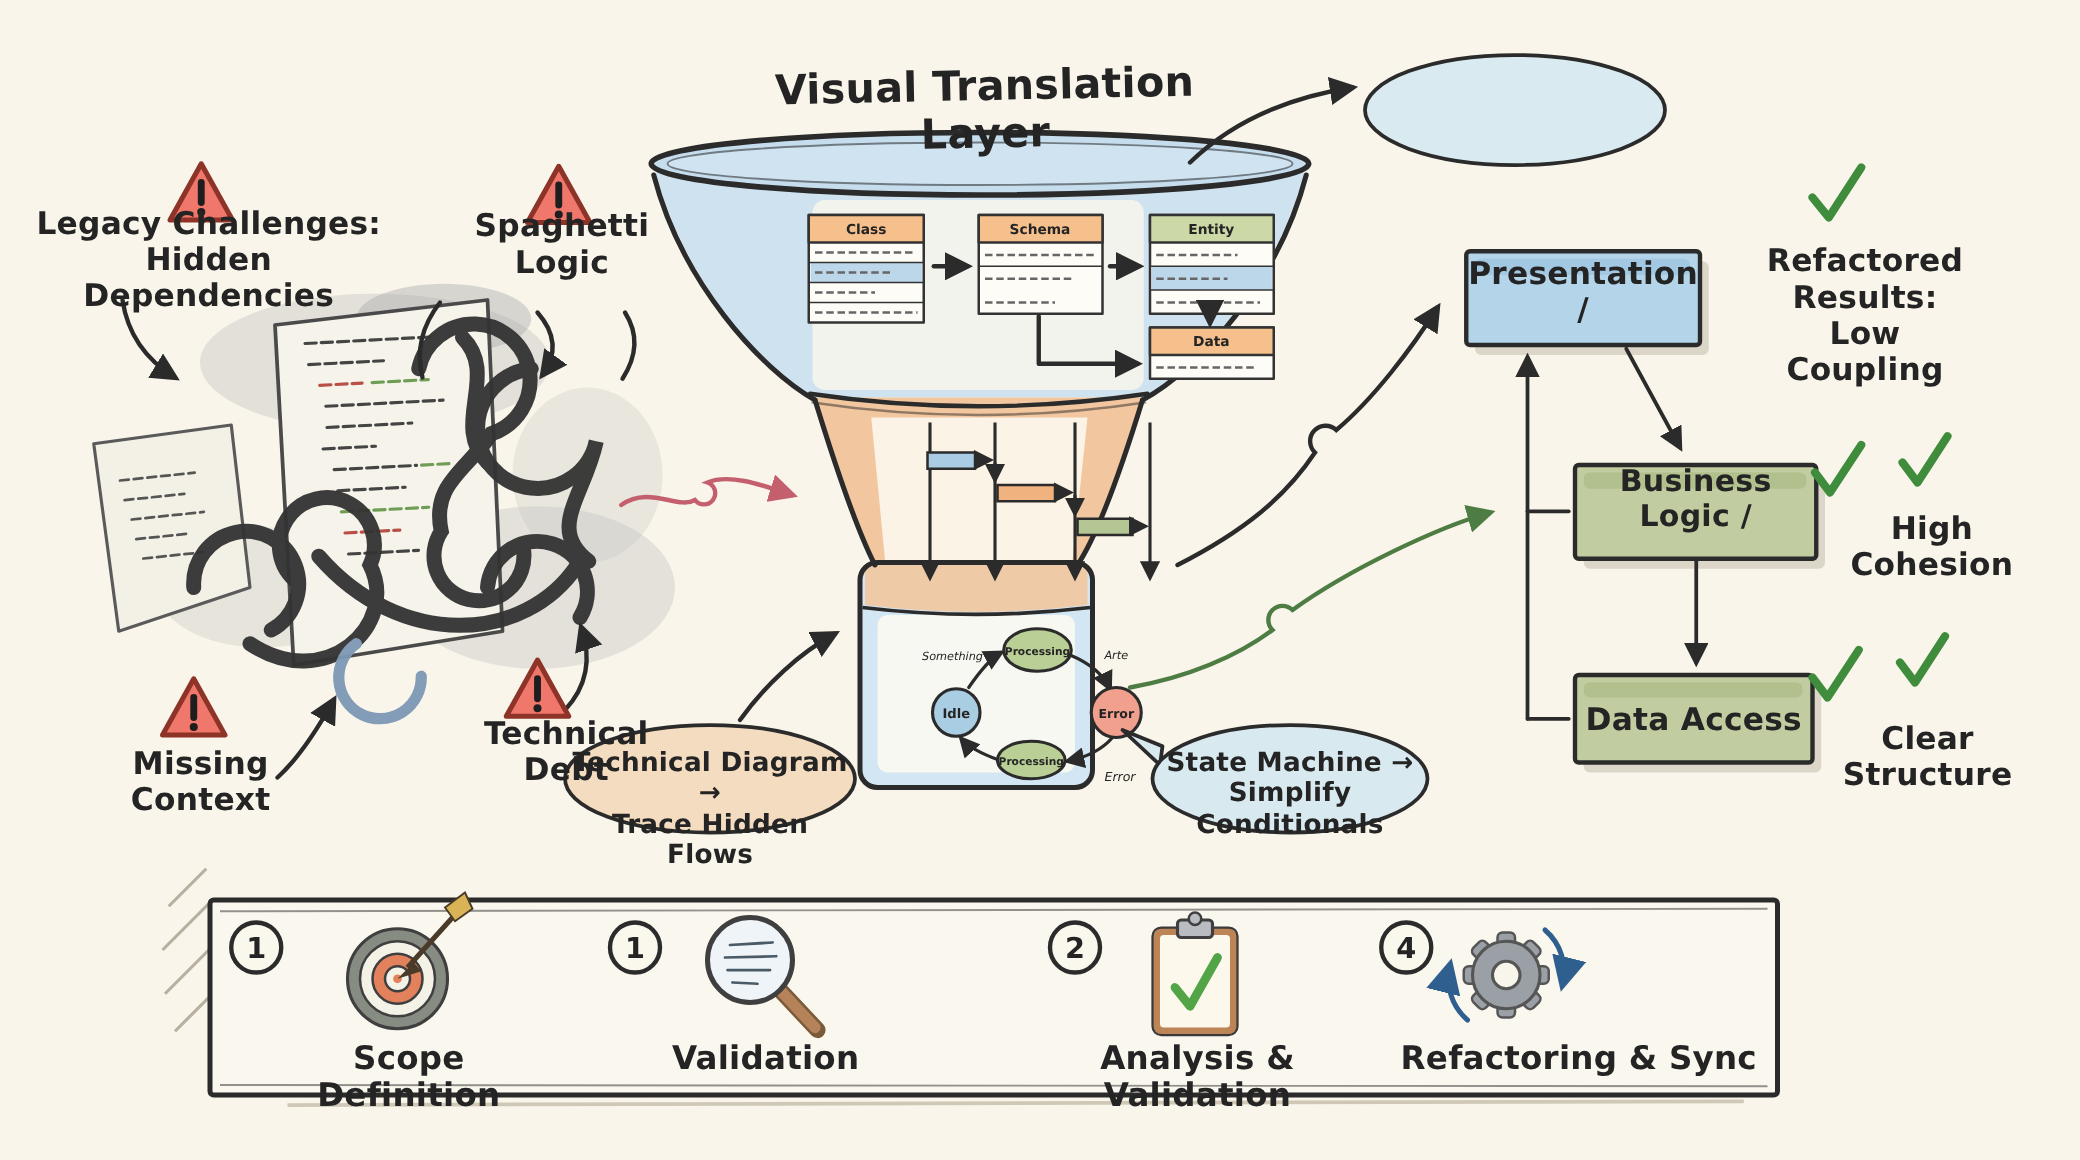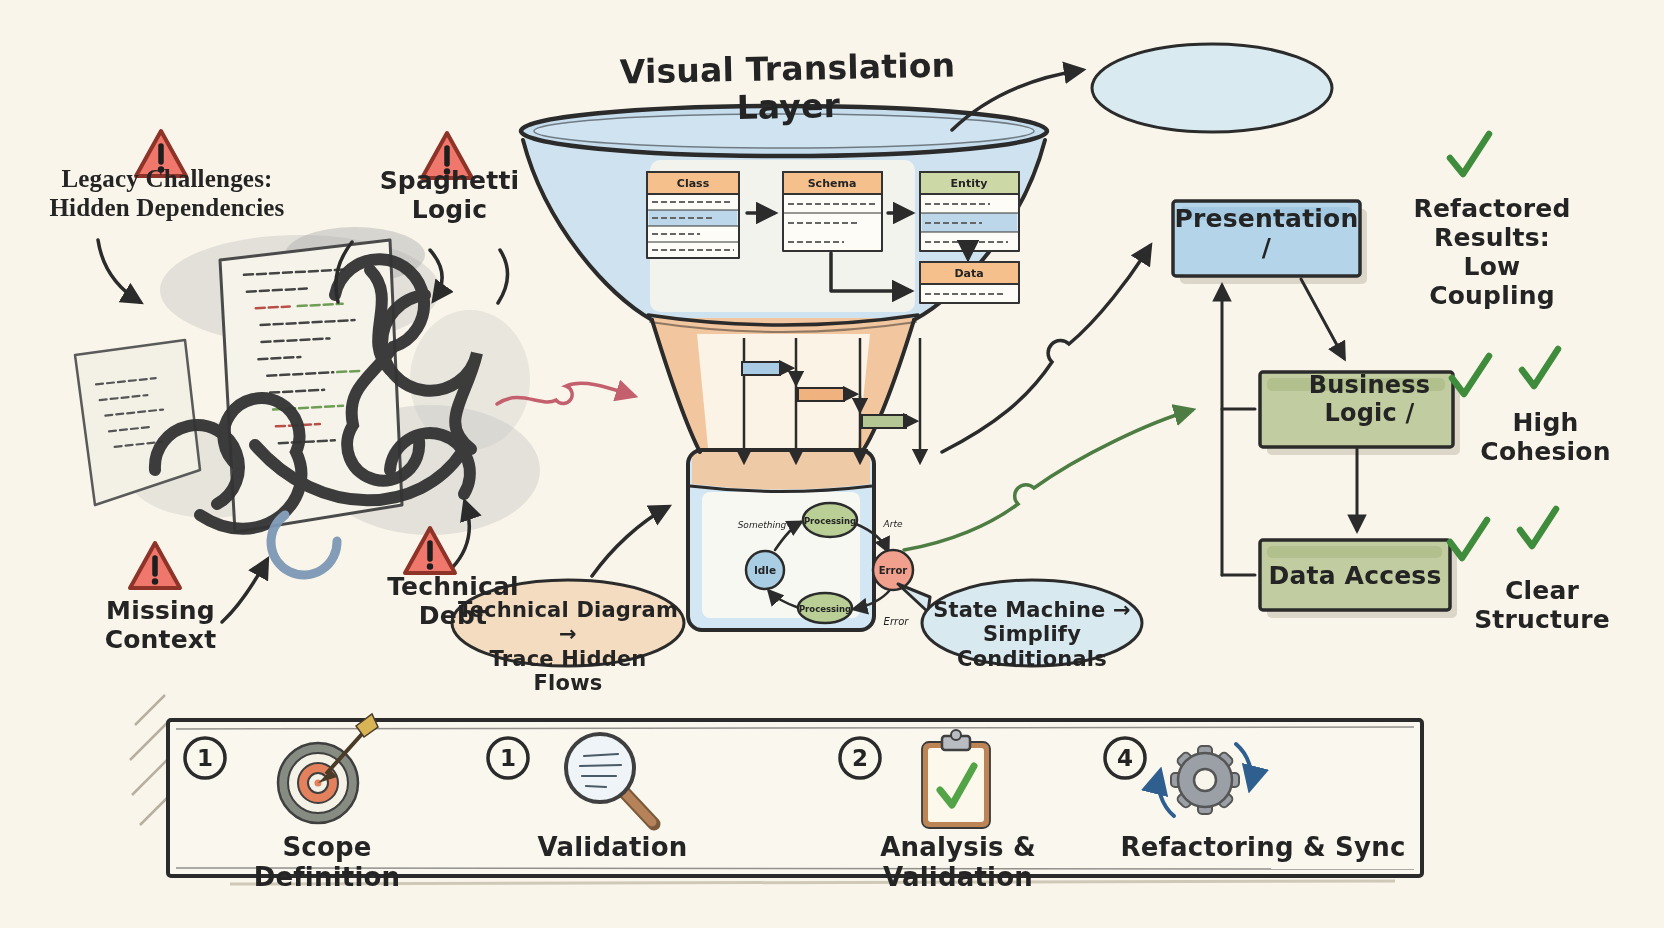--- a/index.html
+++ b/index.html
@@ -368,31 +368,31 @@
   </g>
 </svg>
 
 <div class="t title tilt-l" style="left:598px;top:50px;width:380px;">Visual Translation Layer</div>
 
 <div class="t callout" style="left:453px;top:598px;width:230px;">Technical Diagram →
 Trace Hidden Flows</div>
 <div class="t callout" style="left:917px;top:598px;width:230px;">State Machine →
 Simplify Conditionals</div>
 
-<div class="t warnlabel" style="left:22px;top:164px;width:290px;font-family:Liberation Serif, serif;">Legacy Challenges:
+<div class="t warnlabel" style="left:22px;top:164px;width:290px;">Legacy Challenges:
 Hidden Dependencies</div>
 <div class="t warnlabel" style="left:362px;top:166px;width:175px;">Spaghetti
 Logic</div>
 <div class="t warnlabel" style="left:78px;top:596px;width:165px;">Missing
 Context</div>
 <div class="t warnlabel" style="left:368px;top:572px;width:170px;">Technical
 Debt</div>
 
 <div class="t boxlabel" style="left:1173px;top:201px;width:187px;height:64px;font-size:25px;">Presentation /</div>
-<div class="t boxlabel" style="left:1260px;top:372px;width:193px;height:55px;padding-left:13px;">Business Logic /</div>
+<div class="t boxlabel" style="left:1260px;top:372px;width:193px;height:55px;">Business Logic /</div>
 <div class="t boxlabel" style="left:1260px;top:540px;width:190px;height:70px;font-size:25px;">Data Access</div>
 
 <div class="t result" style="left:1402px;top:178px;width:180px;">Refactored
 Results:
 Low Coupling</div>
 <div class="t result" style="left:1478px;top:392px;width:135px;">High
 Cohesion</div>
 <div class="t result" style="left:1462px;top:560px;width:160px;">Clear
 Structure</div>
 

